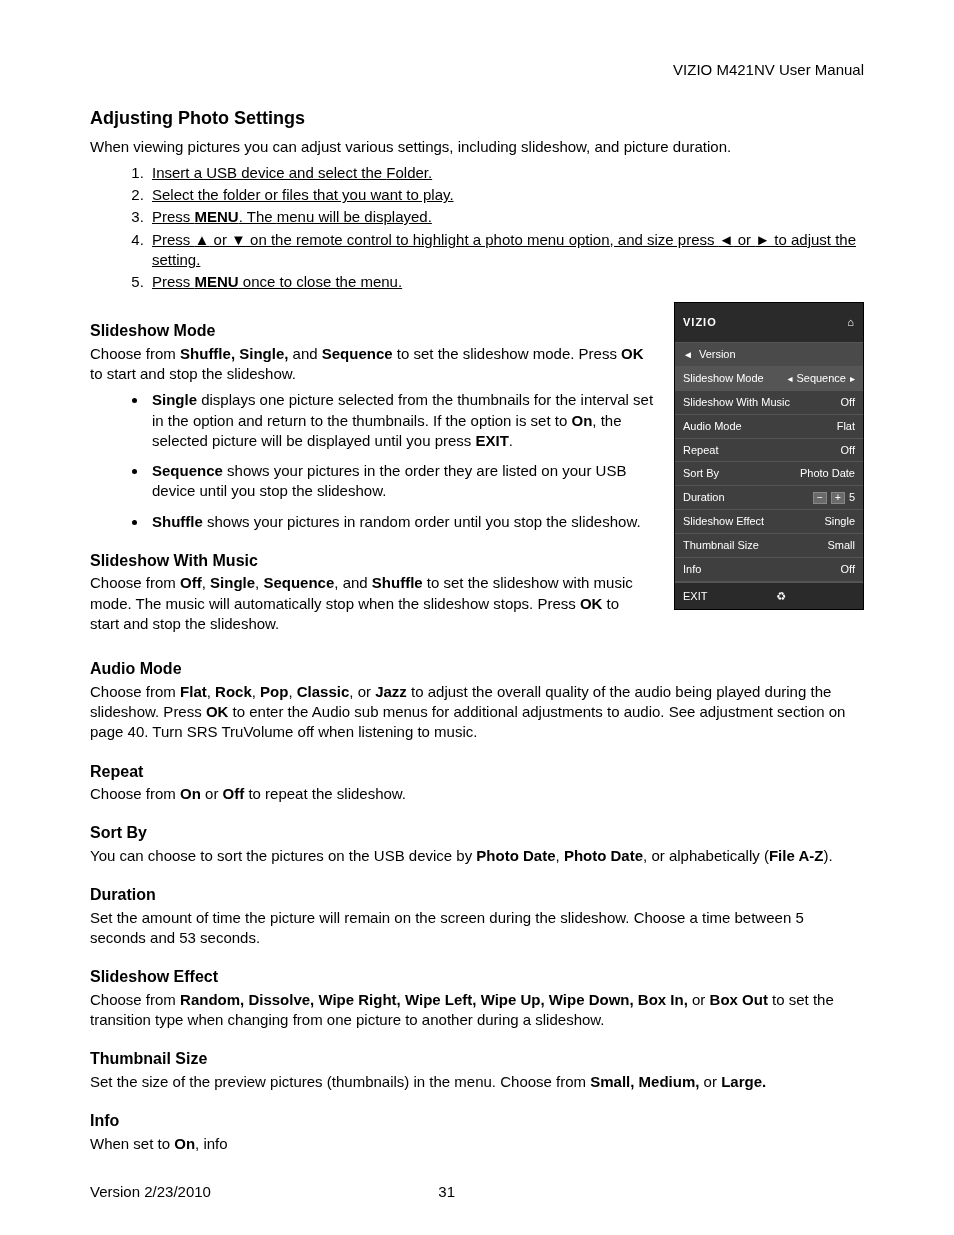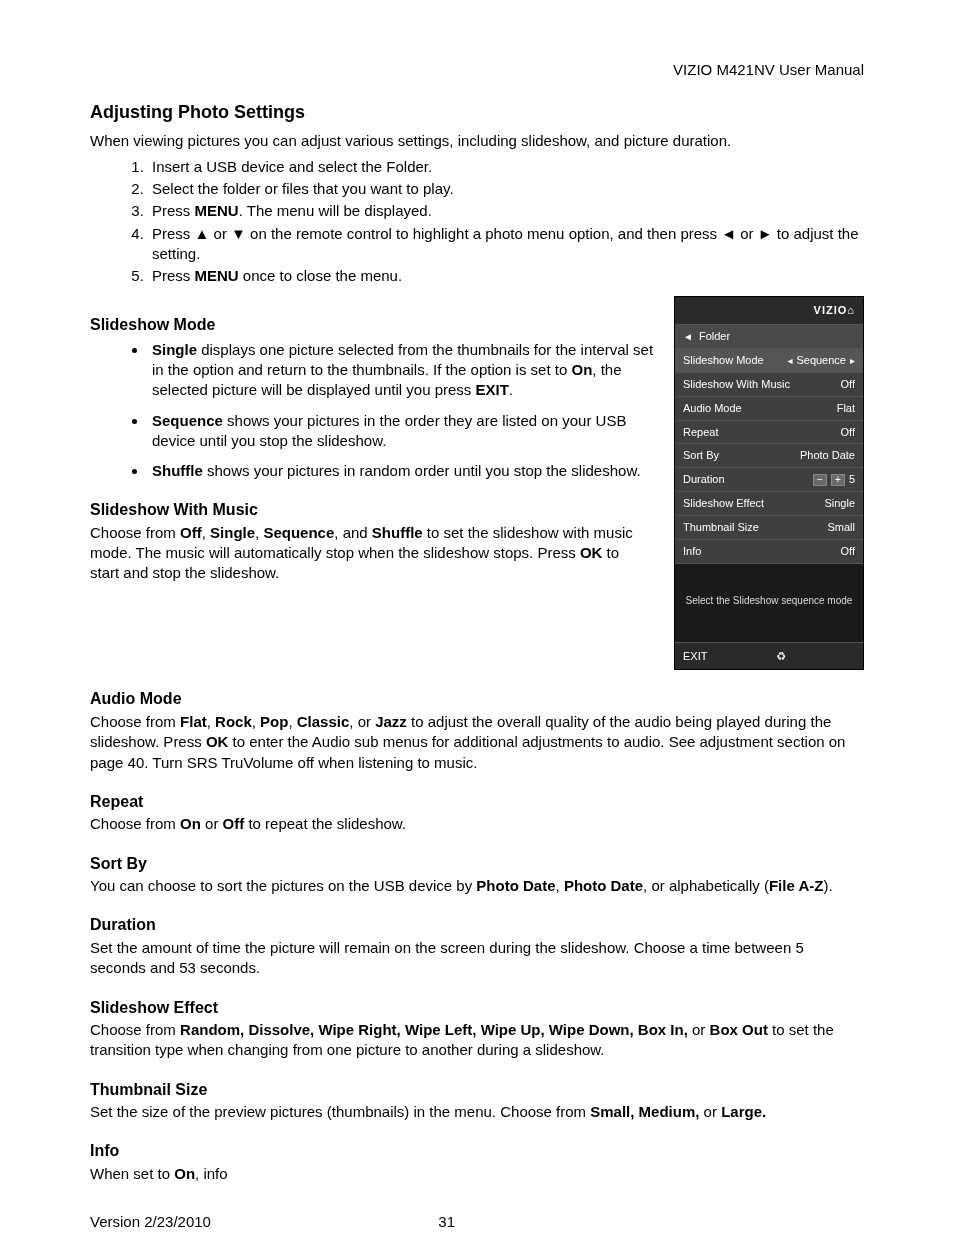--- a/index.html
+++ b/index.html
@@ -6,41 +6,41 @@
     font-family: Arial, Helvetica, sans-serif;
     font-size: 15px;
     line-height: 1.35;
     color: #000;
     margin: 0;
     padding: 60px 90px 40px 90px;
     width: 954px;
     box-sizing: border-box;
     background: #fff;
   }
-  .header-right { text-align: right; font-size: 15px; margin-bottom: 20px; }
+  .header-right { text-align: right; font-size: 15px; margin-bottom: 26px; }
   h1 { font-size: 18px; font-weight: bold; margin: 0 0 6px 0; }
   h2 { font-size: 16px; font-weight: bold; margin: 18px 0 2px 0; }
   p { margin: 2px 4px 6px 0; }
   ol { margin: 4px 0 10px 0; padding-left: 58px; }
-  ol li { padding-left: 4px; margin-bottom: 2px; }
+  ol li { padding-left: 4px; margin-bottom: 2px; text-decoration: underline; }
   ul.bullets { list-style: disc; margin: 4px 0 18px 0; padding-left: 58px; }
   ul.bullets li { margin-bottom: 10px; padding-left: 4px; }
   b { font-weight: bold; }
   .two-col { display: flex; gap: 18px; align-items: flex-start; }
   .col-text { flex: 1 1 auto; }
   .col-menu { flex: 0 0 190px; }
   .menu {
     background: #1a1a1a;
     color: #fff;
     font-size: 11px;
     border: 1px solid #000;
   }
   .menu-brand {
-    display: flex; justify-content: flex-end; align-items: center;
-    padding: 6px 8px;
+    display: flex; justify-content: space-between; align-items: center;
+    padding: 12px 8px;
     background: #2a2a2a;
     border-bottom: 1px solid #555;
     font-weight: bold;
     letter-spacing: 1px;
   }
   .menu-crumb {
     display: flex; align-items: center; gap: 6px;
     padding: 4px 8px;
     background: #4a4a4a;
     border-bottom: 1px solid #555;
@@ -84,48 +84,51 @@
 <div class="header-right">VIZIO M421NV User Manual</div>
 
 <h1>Adjusting Photo Settings</h1>
 
 <p>When viewing pictures you can adjust various settings, including slideshow, and picture duration.</p>
 
 <ol>
   <li><span>Insert a USB device and select the </span><span> Folder.</span></li>
   <li>Select the folder or files that you want to play.</li>
   <li><span>Press </span><b>MENU</b><span>. The </span><span> menu will be displayed.</span></li>
-  <li><span>Press </span><span>▲</span><span> or </span><span>▼</span><span> on the remote control to highlight a photo menu option, and then press </span><span>◄</span><span> or </span><span>►</span><span> to adjust the setting.</span></li>
+  <li><span>Press </span><span>▲</span><span> or </span><span>▼</span><span> on the remote control to highlight a photo menu option, and size press </span><span>◄</span><span> or </span><span>►</span><span> to adjust the setting.</span></li>
   <li><span>Press </span><b>MENU</b><span> once to close the menu.</span></li>
 </ol>
 
 <div class="two-col">
   <div class="col-text">
     <h2>Slideshow Mode</h2>
+    <p>
+      <span>Choose from </span><b>Shuffle, Single,</b><span> and </span><b>Sequence</b><span> to set the slideshow mode. Press </span><b>OK</b><span> to start and stop the slideshow.</span>
+    </p>
     <ul class="bullets">
       <li><b>Single</b><span> displays one picture selected from the thumbnails for the interval set in the </span><span> option and return to the thumbnails. If the </span><span> option is set to </span><b>On</b><span>, the selected picture will be displayed until you press </span><b>EXIT</b><span>.</span></li>
       <li><b>Sequence</b><span> shows your pictures in the order they are listed on your USB device until you stop the slideshow.</span></li>
       <li><b>Shuffle</b><span> shows your pictures in random order until you stop the slideshow.</span></li>
     </ul>
 
     <h2>Slideshow With Music</h2>
     <p>
       <span>Choose from </span><b>Off</b><span>, </span><b>Single</b><span>, </span><b>Sequence</b><span>, and </span><b>Shuffle</b><span> to set the slideshow with music mode. The music will automatically stop when the slideshow stops. Press </span><b>OK</b><span> to start and stop the slideshow.</span>
     </p>
   </div>
 
   <div class="col-menu">
     <div class="menu">
       <div class="menu-brand">
         <span>VIZIO</span>
         <span>⌂</span>
       </div>
       <div class="menu-crumb">
         <span class="arrow">◄</span>
-        <span>Folder</span>
+        <span>Version</span>
       </div>
       <div id="menu-rows">
           <div class="menu-row active">
             <span>Slideshow Mode</span>
             <span class="val">
               <span class="arrow">◂</span>
               <span> Sequence </span>
               <span class="arrow">▸</span>
             </span>
           </div>
@@ -159,21 +162,20 @@
           </div>
           <div class="menu-row">
             <span>Thumbnail Size</span>
             <span class="val">Small</span>
           </div>
           <div class="menu-row">
             <span>Info</span>
             <span class="val">Off</span>
           </div>
         </div>
-      <div class="menu-help">Select the Slideshow sequence mode</div>
       <div class="menu-footer">
         <span>EXIT</span>
         <span>♻</span>
         <span></span>
       </div>
     </div>
   </div>
 </div>
 
 <h2>Audio Mode</h2>

